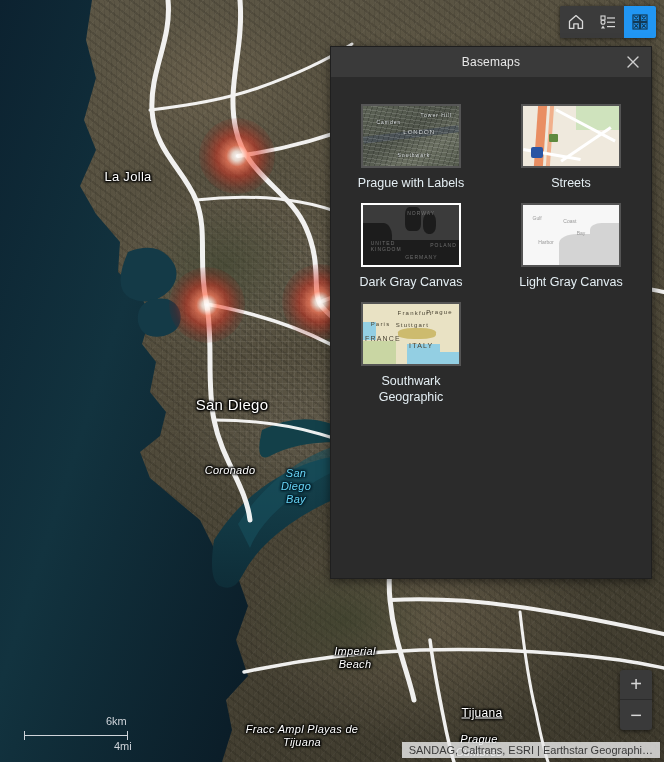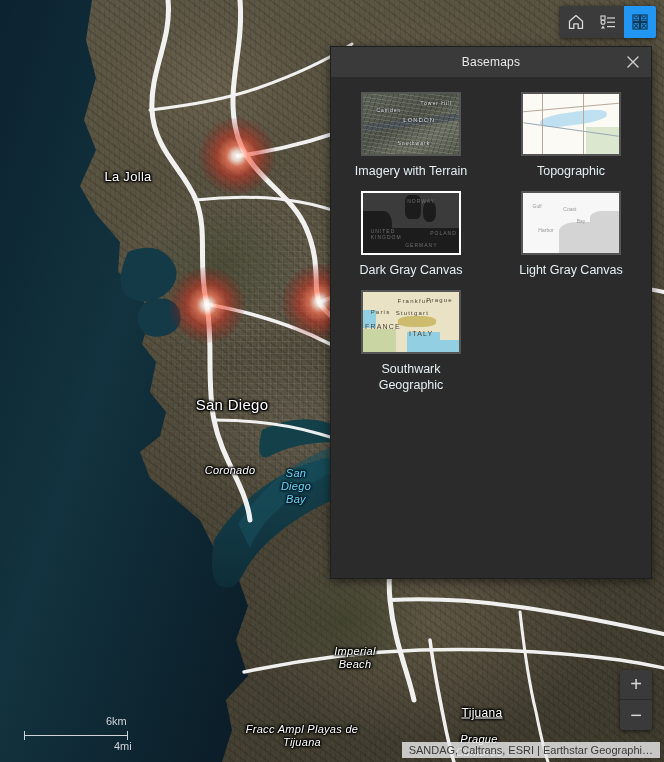--- a/index.html
+++ b/index.html
@@ -92,20 +92,21 @@
   .tbtn.active { background: #2196f3; }
   .tbtn svg { display:block; }
 
   
   #basemap-panel {
     position: absolute; left: 330px; top: 46px; width: 322px; height: 533px;
     background: #2b2b2b; z-index: 40;
     box-shadow: 0 2px 10px rgba(0,0,0,.55);
     display: flex; flex-direction: column;
     border: 1px solid #1f1f1f;
+    gap: 12px;
   }
   #panel-header {
     height: 31px; background: #3a3a3a; flex: 0 0 31px;
     display: flex; align-items: center; justify-content: center;
     position: relative; border-bottom: 1px solid #2b2b2b;
   }
   #panel-title { color: #e8e8e8; font-size: 12px; letter-spacing: .2px; }
   #panel-close {
     position: absolute; right: 10px; top: 50%; transform: translateY(-50%);
     width: 16px; height: 16px; cursor: pointer;
@@ -372,37 +373,39 @@
       <div class="bm-item">
         <div class="bm-thumb">
           <div class="th th-imglab">
             <div class="riv"></div>
             <div class="lbl" style="left:42%;top:38%;">LONDON</div>
             <div class="lbl" style="left:60%;top:10%;font-size:5px;">Tower Hill</div>
             <div class="lbl" style="left:14%;top:22%;font-size:5px;">Camden</div>
             <div class="lbl" style="left:36%;top:76%;font-size:5px;">Southwark</div>
           </div>
         </div>
-        <div class="bm-label">Imagery with Terrain</div>
-      </div>
-
+        <div class="bm-label">Prague with Labels</div>
+      </div>
 
       <div class="bm-item">
         <div class="bm-thumb">
-          <div class="th th-topo">
-            <div class="green"></div>
-            <div class="water"></div>
-            <div class="ln" style="left:0;top:22%;width:100%;transform:rotate(-5deg);"></div>
-            <div class="ln" style="left:0;top:58%;width:100%;transform:rotate(8deg);background:#9aa8b5;"></div>
-            <div class="ln" style="left:20%;top:0;width:1px;height:100%;background:#b8a99a;"></div>
-            <div class="ln" style="left:62%;top:0;width:1px;height:100%;background:#b8a99a;"></div>
+          <div class="th th-streets">
+            <div class="park"></div>
+            <div class="hw"></div>
+            <div class="hw2"></div>
+            <div class="rd" style="left:30%;top:30%;width:70%;transform:rotate(28deg);"></div>
+            <div class="rd" style="left:34%;top:62%;width:62%;transform:rotate(-34deg);"></div>
+            <div class="rd" style="left:0;top:78%;width:60%;transform:rotate(10deg);"></div>
+            <div class="shield"></div>
+            <div class="shield2"></div>
           </div>
         </div>
-        <div class="bm-label">Topographic</div>
-      </div>
+        <div class="bm-label">Streets</div>
+      </div>
+
 
       <div class="bm-item selected">
         <div class="bm-thumb">
           <div class="th th-darkgray">
             <div class="land" style="left:0;top:30%;width:30%;height:70%;border-radius:0 30% 0 0;"></div>
             <div class="land" style="left:26%;top:58%;width:74%;height:42%;"></div>
             <div class="land" style="left:44%;top:4%;width:16%;height:40%;border-radius:30%;"></div>
             <div class="land" style="left:62%;top:14%;width:14%;height:34%;border-radius:40%;"></div>
             <div class="t" style="left:46%;top:8%;">NORWAY</div>
             <div class="t" style="left:8%;top:58%;width:40%;">UNITED KINGDOM</div>

